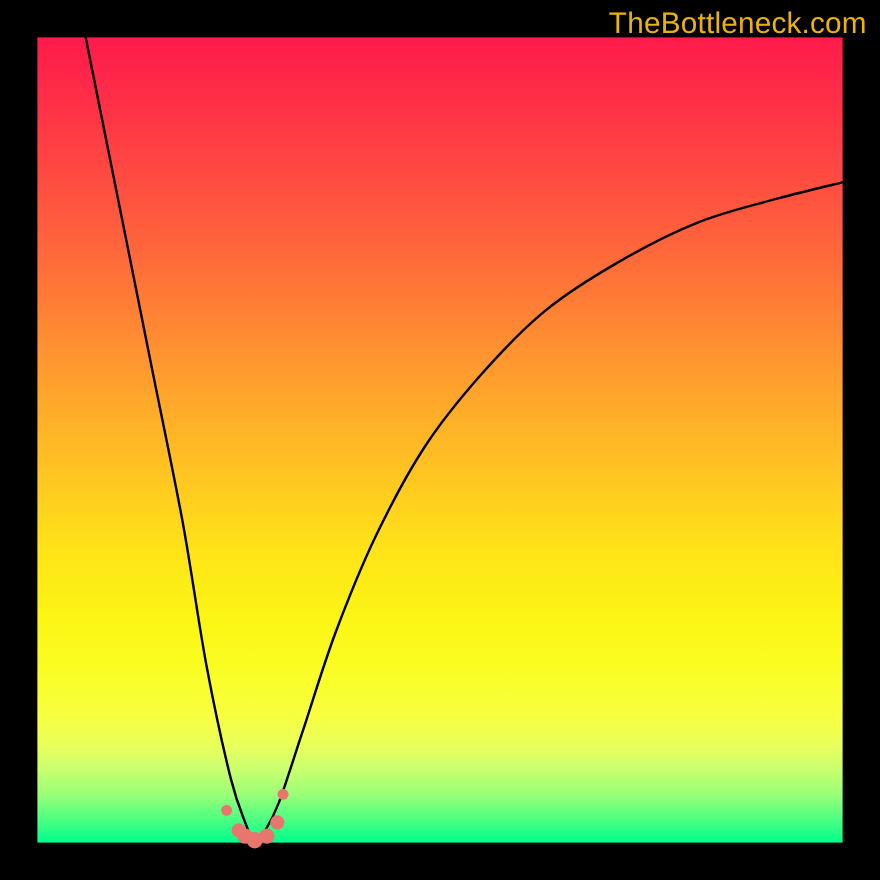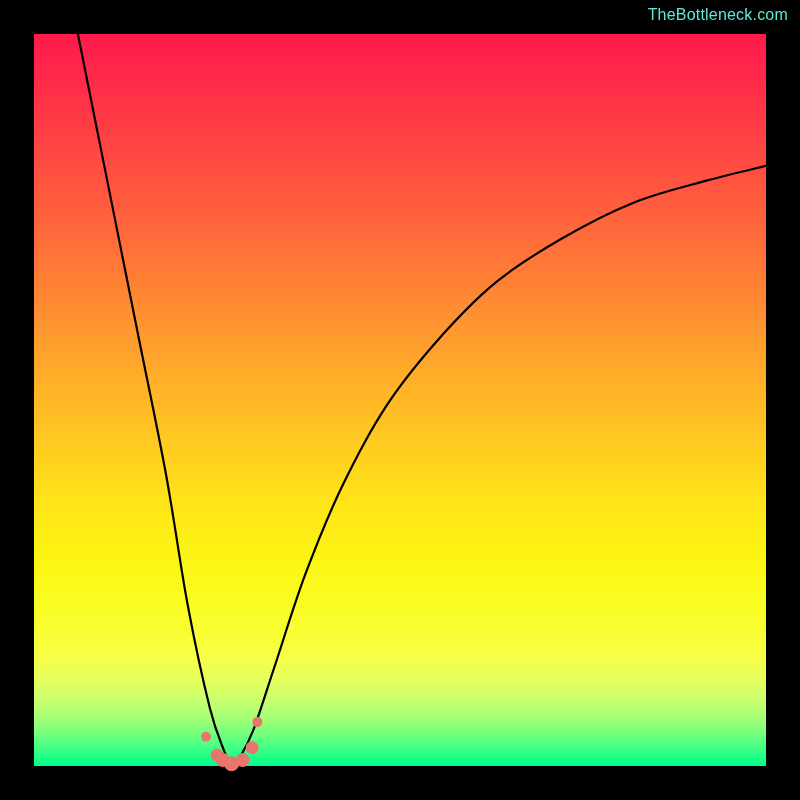--- a/index.html
+++ b/index.html
@@ -44,22 +44,22 @@
       #c8ff6f 91%,
       #9bff78 94%,
       #4fff82 97%,
       #00ff8c 100%
     );
   }
   .watermark {
     position: absolute;
     top: 6px;
     right: 12px;
-    color: #5eead4;
-    font-size: 16px;
+    color: #eab308;
+    font-size: 27px;
     letter-spacing: 0.2px;
     font-weight: 500;
   }
   svg.curve {
     position: absolute;
     left: 0;
     top: 0;
     width: 732px;
     height: 732px;
     overflow: visible;

